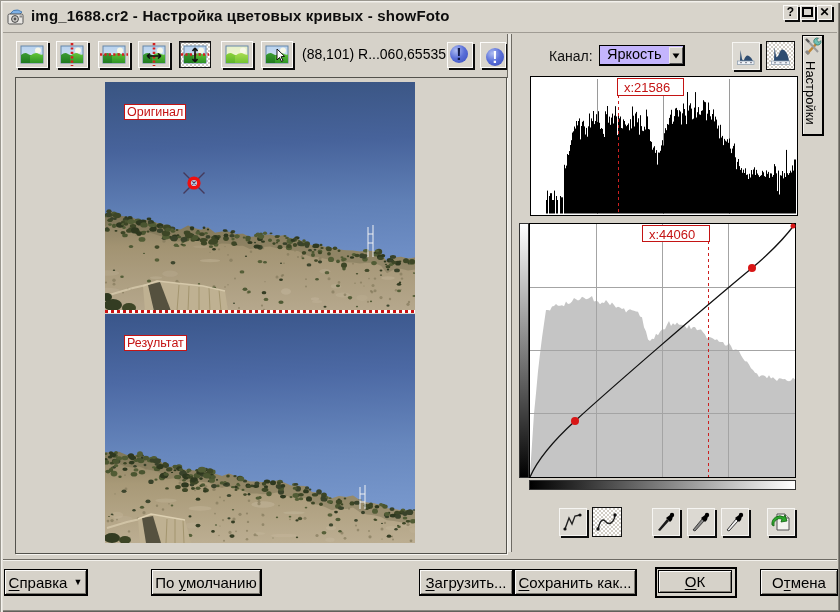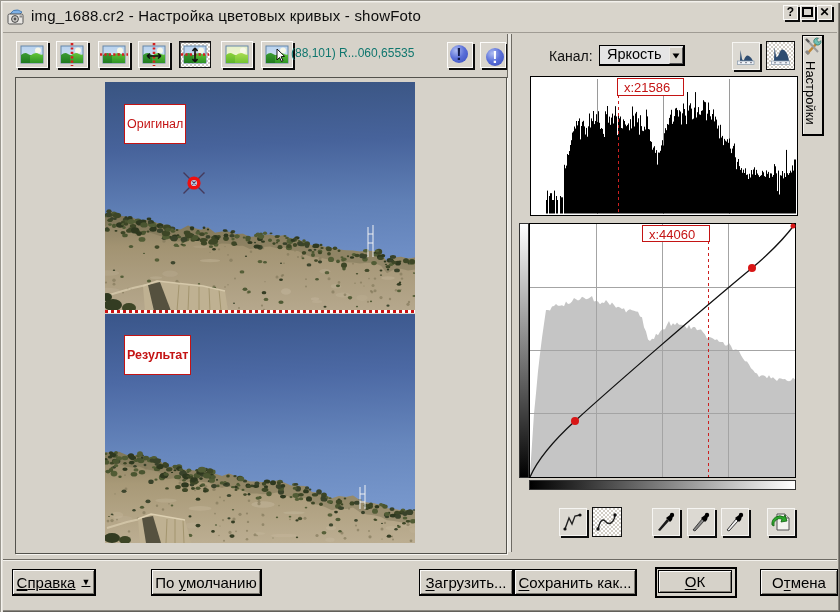--- a/index.html
+++ b/index.html
@@ -17,39 +17,39 @@
  font-size:15px;display:flex;align-items:center;justify-content:center;}
 .sbtn{position:absolute;width:26px;height:26px;background:#dcd9d2;
  border:1px solid #f6f5f2;box-shadow:2px 2px 0 #0c0c0c;}
 .sbtn.pressed{background:
  repeating-conic-gradient(#ffffff 0 25%,#d2cec6 0 50%) 0 0/4px 4px;
  border:1px solid #111;box-shadow:none;}
 .sbtn svg{position:absolute;left:1px;top:1px;}
 .wbtn{position:absolute;width:13px;height:13px;background:#d9d5cd;
  border:1px solid #fbfaf8;box-shadow:2px 2px 0 #0c0c0c;font-size:12px;line-height:13px;text-align:center;}
 .rlabel{position:absolute;background:#fff;border:1px solid #c41414;
- color:#c41414;font-size:12.5px;line-height:14px;padding:12px 2px;}
+ color:#c41414;font-size:12.5px;line-height:14px;padding:0 2px;}
 u{text-decoration:underline;text-underline-offset:2px;}
 </style></head>
 <body>
 
 <div class="abs" style="left:0;top:0;width:840px;height:612px;
  box-shadow:inset 1px 1px 0 #9a978f,inset 2px 2px 0 #f3f1ec,inset 3px 3px 0 #e4e1da,
  inset -1px -1px 0 #62605a,inset -2px -2px 0 #8b8880;pointer-events:none;z-index:90;"></div>
 
 
 <div class="abs" style="left:3px;top:3px;width:834px;height:29px;background:#d8d4cb;border-bottom:1px solid #a09c94;"></div>
 <svg class="abs" style="left:7px;top:8px" width="19" height="17" viewBox="0 0 19 17">
  <path d="M3 6 q3 -5 8 -4 l4 2 -3 3 z" fill="#7fb2e8" stroke="#3a6ea5" stroke-width="0.8"></path>
  <rect x="1" y="6" width="15" height="10" rx="1.5" fill="#e8e6e2" stroke="#555" stroke-width="1"></rect>
  <circle cx="8" cy="11" r="3.4" fill="#cfcdc9" stroke="#444" stroke-width="1"></circle>
  <circle cx="8" cy="11" r="1.4" fill="#555"></circle>
  <rect x="12.5" y="7.5" width="2.5" height="2" fill="#888"></rect>
 </svg>
-<div class="abs" style="left:31px;top:7px;font-size:15px;font-weight:normal;color:#0d0d0d;letter-spacing:0.2px;">img_1688.cr2 - Настройка цветовых кривых - showFoto</div>
+<div class="abs" style="left:31px;top:7px;font-size:15px;font-weight:bold;color:#0d0d0d;letter-spacing:0.2px;">img_1688.cr2 - Настройка цветовых кривых - showFoto</div>
 <div class="wbtn" style="left:783px;top:5px;font-weight:bold;">?</div>
 <div class="wbtn" style="left:800px;top:5px;">
     <span style="display:block;width:7px;height:6px;border:2px solid #000;margin:1px auto 0;"></span>
   </div>
 <div class="wbtn" style="left:817px;top:5px;font-weight:bold;">✕</div>
 
 
 <svg width="0" height="0" style="position:absolute">
     <defs>
 <linearGradient id="lsasky" x1="0" y1="0" x2="0" y2="1">
@@ -141,21 +141,21 @@
     <svg width="28" height="23" viewBox="0 0 28 23" style="left:1px;top:1px;">
       <g transform="translate(3,3)">
         <rect x="0" y="0" width="22" height="17" fill="url(#lsasky)" stroke="#6688aa" stroke-width="1"></rect>
         <circle cx="17" cy="4.5" r="3" fill="#f8f8e8" opacity="0.95"></circle>
         <path d="M0 9 Q4 5.5 7 8 Q9 9.5 11 9 L11 17 L0 17 Z" fill="url(#lsah1)"></path>
         <path d="M9 10 Q14 5.5 18 8 Q20 9 22 8.5 L22 17 L9 17 Z" fill="url(#lsah2)"></path>
       </g>
       <path d="M14 6 L14 17 L16.5 14.5 L18.5 18.5 L20 17.5 L18 13.8 L21.5 13.3 Z" fill="#fff" stroke="#000" stroke-width="0.9"></path>
     </svg>
   </div>
-<div class="abs" style="left:291px;top:46px;font-size:12px;color:#0f766e;">(88,101) R...060,65535</div>
+<div class="abs" style="left:302px;top:46px;font-size:14px;color:#000000;">(88,101) R...060,65535</div>
 
 <div class="tbtn" style="left:447px;top:42px;width:24px;height:24px;">
 <svg width="22" height="22" viewBox="0 0 22 22" style="left:0;top:0">
       <circle cx="11" cy="11" r="9" fill="url(#gblue1)"></circle>
       <text x="11" y="17" font-size="16" font-weight="bold" fill="#101a4a" text-anchor="middle">!</text>
     </svg>
   </div>
 <div class="tbtn" style="left:480px;top:42px;width:24px;height:24px;">
 <svg width="22" height="22" viewBox="0 0 22 22">
       <circle cx="11" cy="11" r="9" fill="url(#gblue1)"></circle>
@@ -959,32 +959,32 @@
       <ellipse cx="20" cy="458" rx="6" ry="4" fill="#3d4626"></ellipse>
       <g stroke="#eff0f2" stroke-width="1">
         <path d="M255,405V427M260,403V427M255,412h5M255,420h5"></path>
       </g>
     </g>
   </svg>
 
 <div class="abs" style="left:105px;top:310px;width:310px;height:3px;background:repeating-linear-gradient(90deg,#cc1111 0 3px,#ffffff 3px 6px);"></div>
 
 <div class="rlabel" style="left:124px;top:104px;">Оригинал</div>
-<div class="rlabel" style="left:124px;top:335px;font-weight:bold;">Результат</div>
+<div class="rlabel" style="left:124px;top:335px;">Результат</div>
 
 <svg class="abs" style="left:181px;top:170px" width="26" height="26" viewBox="0 0 26 26">
 <path d="M2.5 2.5 L23.5 23.5 M23.5 2.5 L2.5 23.5" stroke="#453a5c" stroke-width="1.4"></path>
 <circle cx="13" cy="13" r="6.6" fill="#ee1010"></circle>
 <circle cx="13" cy="13" r="3.1" fill="#c2cce0"></circle>
 <path d="M11.4 11.4 L14.6 14.6 M14.6 11.4 L11.4 14.6" stroke="#453a5c" stroke-width="1.1"></path>
 </svg>
 
 
 <div class="abs" style="left:549px;top:48px;font-size:14px;color:#111;">Канал:</div>
-<div class="abs" style="left:599px;top:45px;width:83px;height:18px;background:#e5e5e5;border:1px solid #000;border-right-width:2px;border-bottom-width:2px;">
+<div class="abs" style="left:599px;top:45px;width:83px;height:18px;background:#c4b5fd;border:1px solid #000;border-right-width:2px;border-bottom-width:2px;">
  <div class="abs" style="left:7px;top:0px;font-size:14.5px;color:#000;">Яркость</div>
  <div class="abs" style="left:69px;top:1px;width:12px;height:15px;background:#d6d2c9;border:1px solid #eceae6;border-right-color:#555;border-bottom-color:#555;">
   <svg width="12" height="15" viewBox="0 0 12 15">
         <path d="M2.5 5.5h7l-3.5 5z" fill="#000"></path>
       </svg></div>
 </div>
 
 <div class="sbtn" style="left:732px;top:42px;">
 <svg width="24" height="24" viewBox="0 0 24 24">
       <path d="M4 17 L6 17 L6.5 6 L8 15 Q9 17 10 16 Q12 10 15 12 Q18 14 19 17 Z" fill="#2e4c70"></path>
@@ -1085,21 +1085,21 @@
 <path d="M16 4 v4 h4" fill="#d8d8d2" stroke="#555" stroke-width="1"></path>
 <path d="M5 16 a6 6 0 0 1 8 -7 l-1 3 6 -1 -2 -6 -1 2 a8 8 0 0 0 -12 8 z" fill="#2da82d" stroke="#0e5e0e" stroke-width="0.8"></path>
     </svg>
   </div>
 
 
 <div class="abs" style="left:3px;top:559px;width:834px;height:1px;background:#6e6b64;"></div>
 <div class="abs" style="left:3px;top:560px;width:834px;height:1px;background:#f2f0eb;"></div>
 
 
-<div class="btn" style="left:12px;top:569px;width:81px;height:24px;text-decoration:underline;">
+<div class="btn" style="left:4px;top:569px;width:81px;height:24px;">
     <span><u>С</u>правка</span>
     <span style="margin-left:6px;font-size:9px;">▼</span>
   </div>
 <div class="btn" style="left:103px;top:569px;width:108px;height:24px;margin-left:48px;">
     <span>По <u>у</u>молчанию</span>
   </div>
 <div class="btn" style="left:419px;top:569px;width:92px;height:24px;">
     <span><u>З</u>агрузить...</span>
   </div>
 <div class="btn" style="left:514px;top:569px;width:120px;height:24px;">

